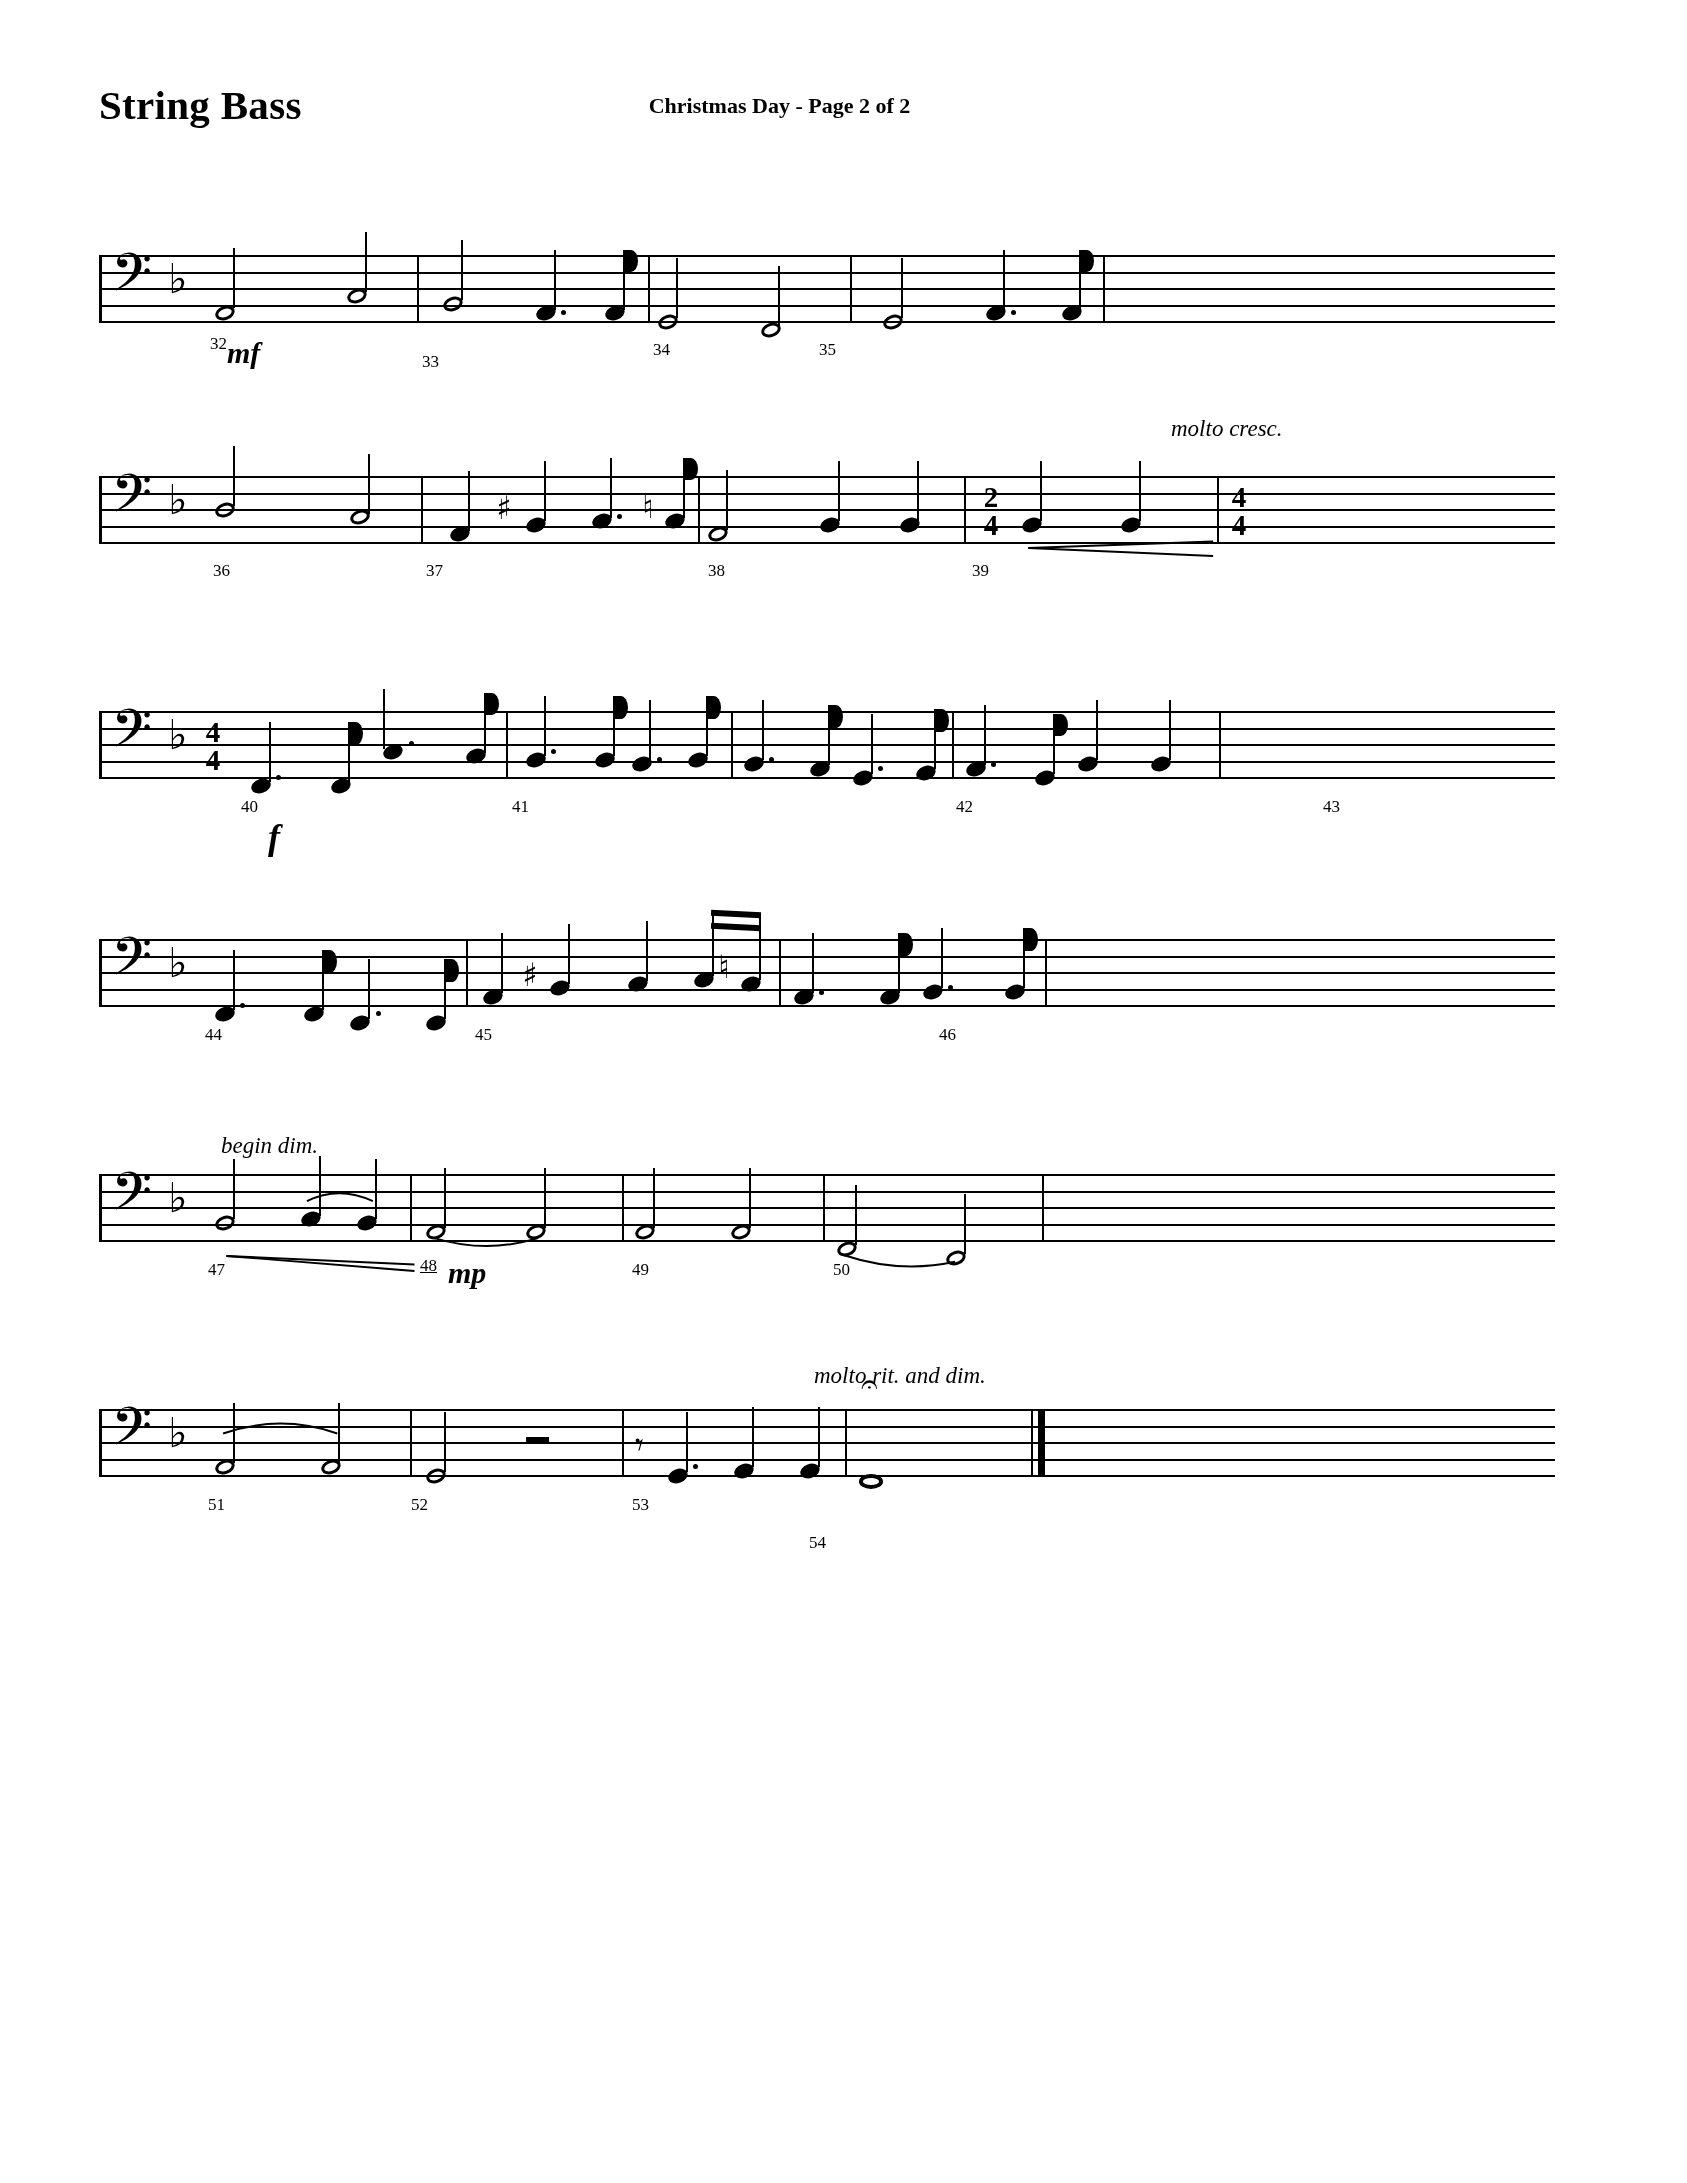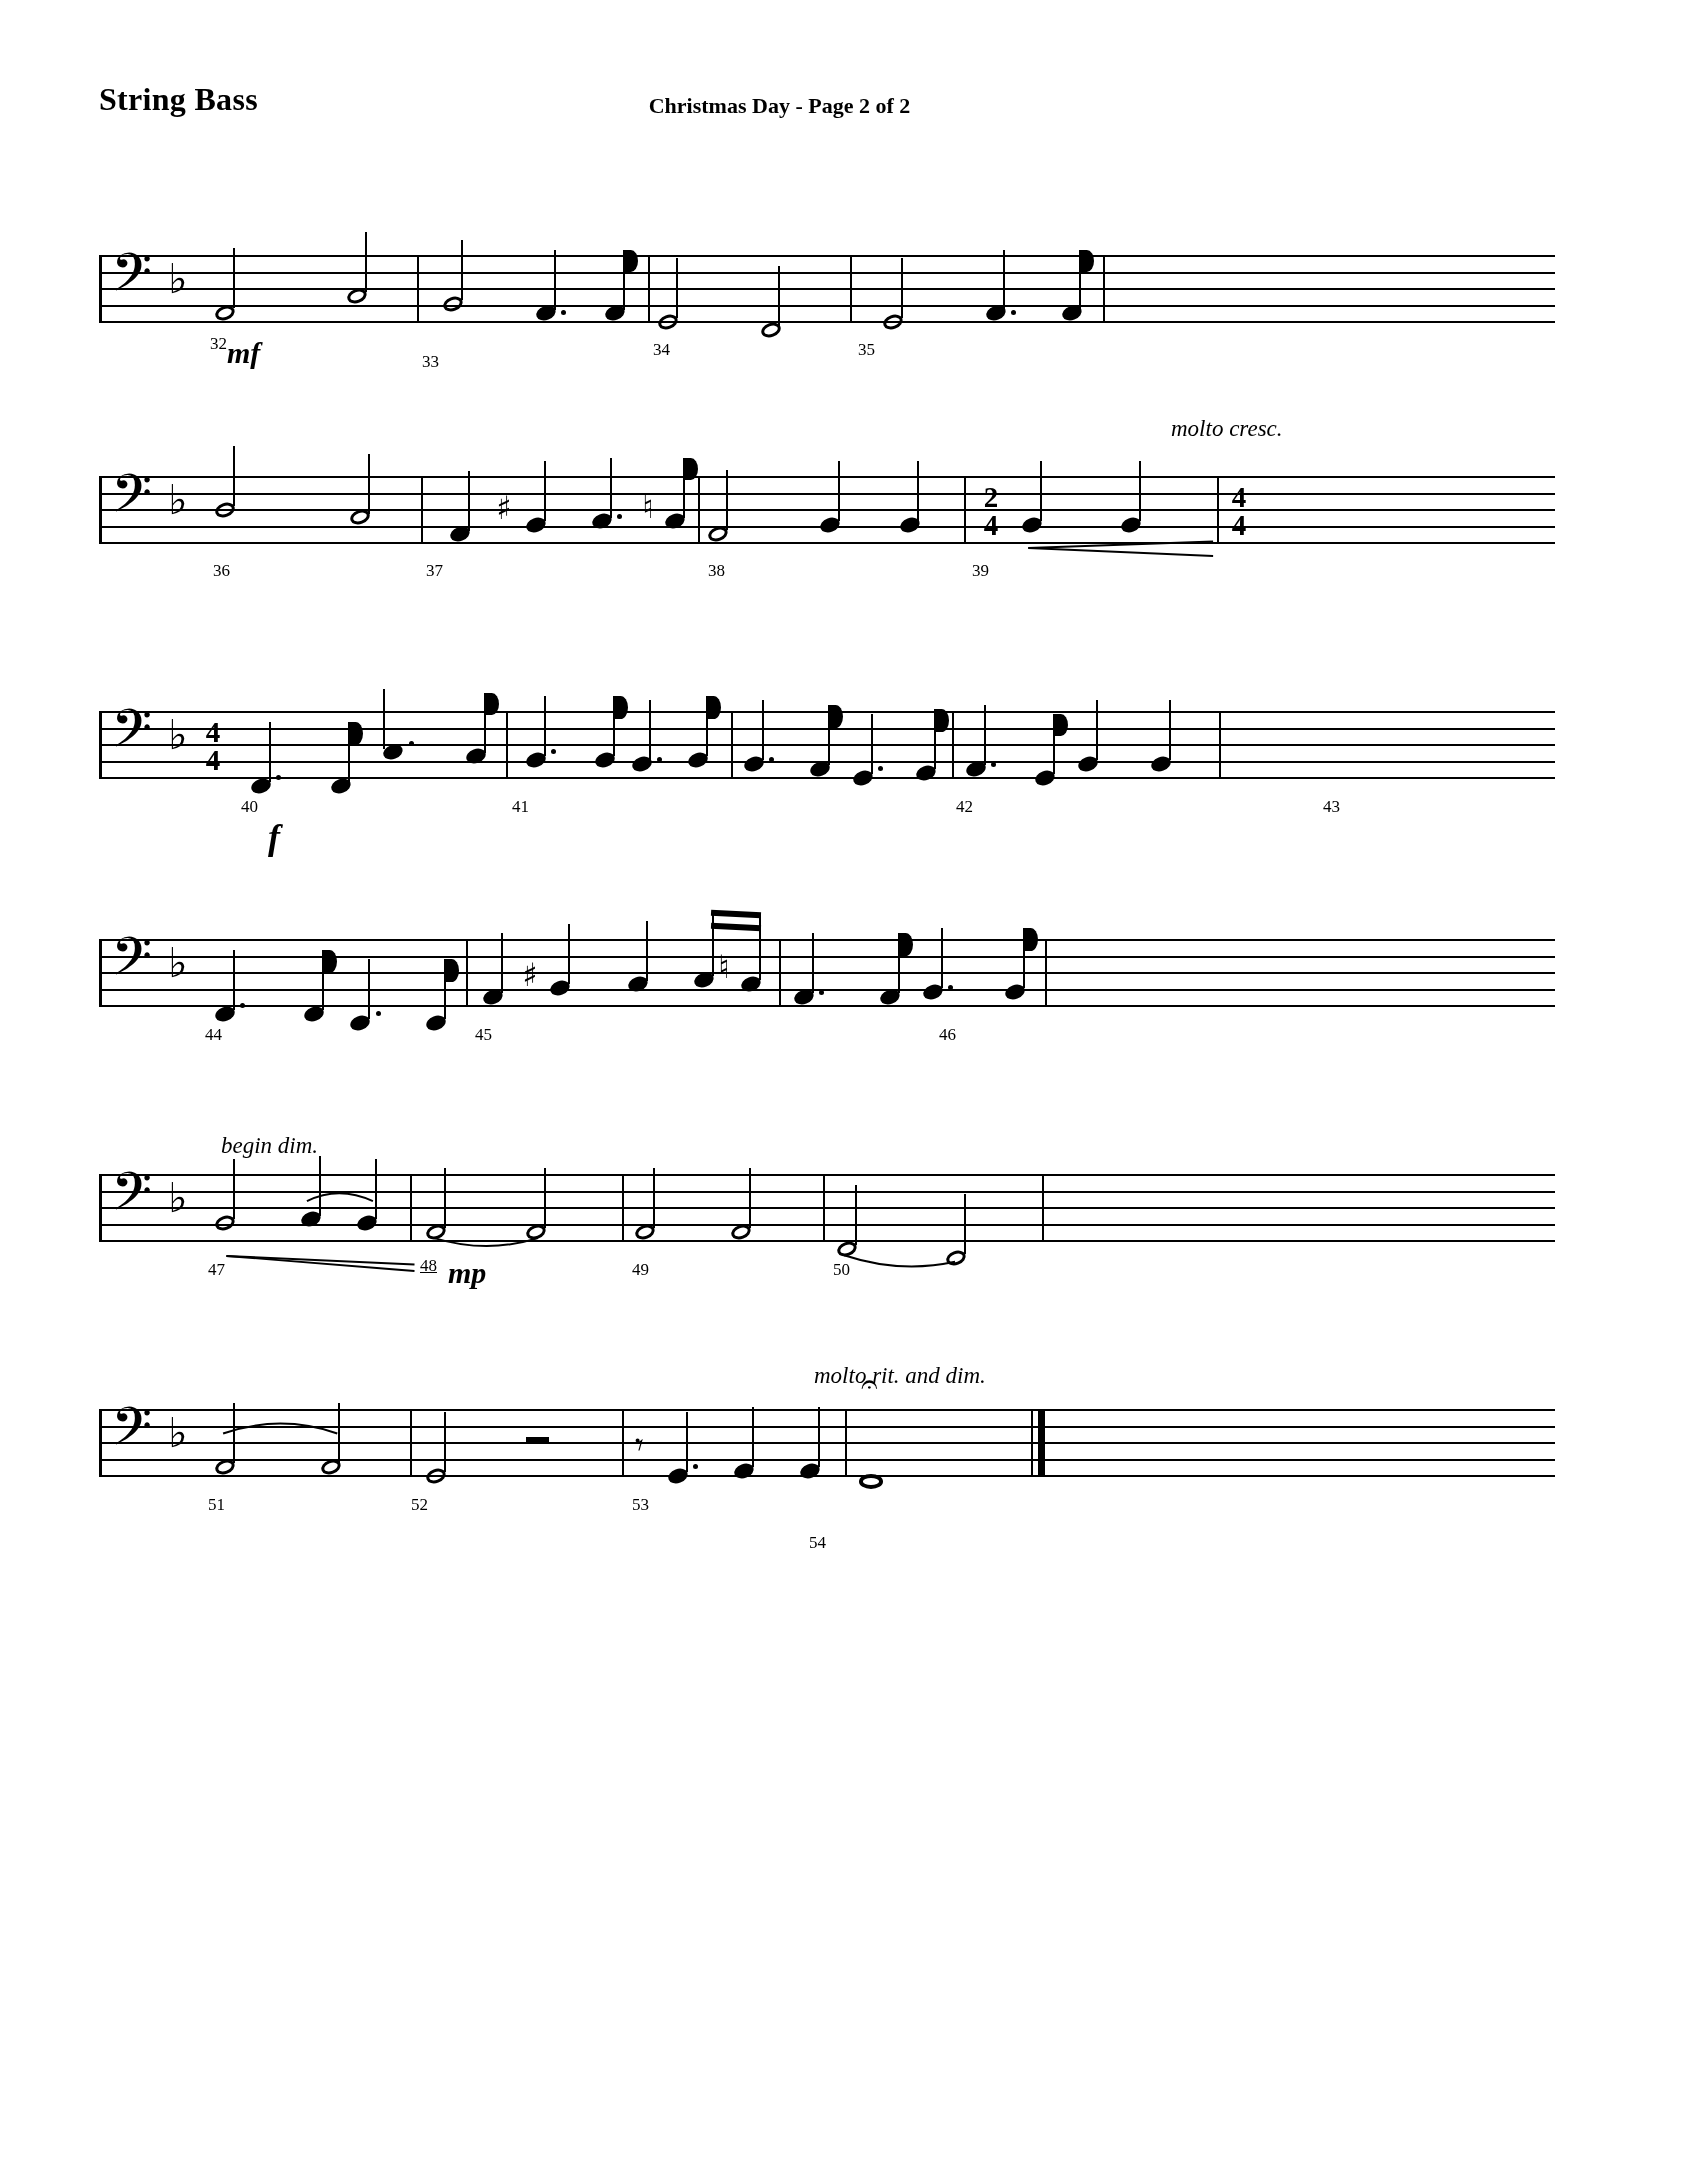--- a/index.html
+++ b/index.html
@@ -19,21 +19,21 @@
     position: absolute;
     left: 0; top: 0;
     width: 1687px;
     height: 2183px;
   }
   
   .instrument-title {
     position: absolute;
     left: 99px;
     top: 81px;
-    font-size: 32px;
+    font-size: 41px;
     font-weight: bold;
     letter-spacing: 0.3px;
     font-family: "Liberation Serif", serif;
   }
   .page-title {
     position: absolute;
     left: 0;
     top: 93px;
     width: 1559px;
     text-align: center;
@@ -296,21 +296,21 @@
     <div class="note">
       <div class="head filled" style="left:963px; top:51px;"></div>
       <div class="stem" style="left:980px; top:-5.3px; height:60px;"></div>
       <div class="flag" style="left:980px; top:-5.3px;"></div>
     </div>
     <div class="endbar-thin" style="left:1004px;"></div>
 
     <div class="measnum" style="left:111px; top:79px;">32</div>
     <div class="measnum" style="left:323px; top:85px;margin-top:12px;">33</div>
     <div class="measnum" style="left:554px; top:85px;">34</div>
-    <div class="measnum" style="left:759px; top:85px;">35</div>
+    <div class="measnum" style="left:720px; top:85px;">35</div>
     <div class="dynamic" style="left:128px; top:81px;">mf</div>
   </div>
 
   <div class="system" style="top:476px;">
     <div class="staff">
       <div class="line l0"></div>
       <div class="line l1"></div>
       <div class="line l2"></div>
       <div class="line l3"></div>
       <div class="line l4"></div>

